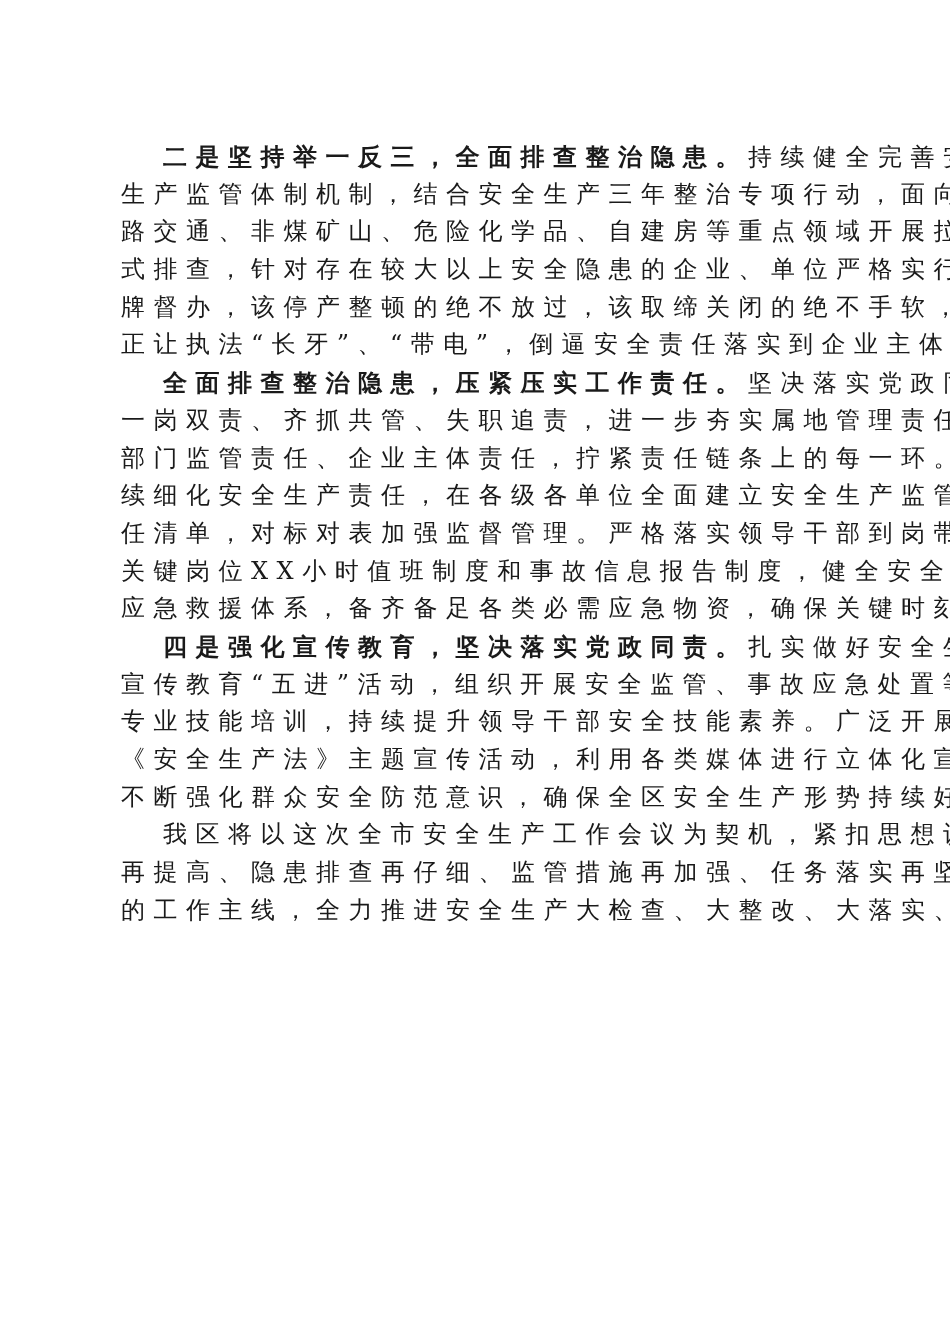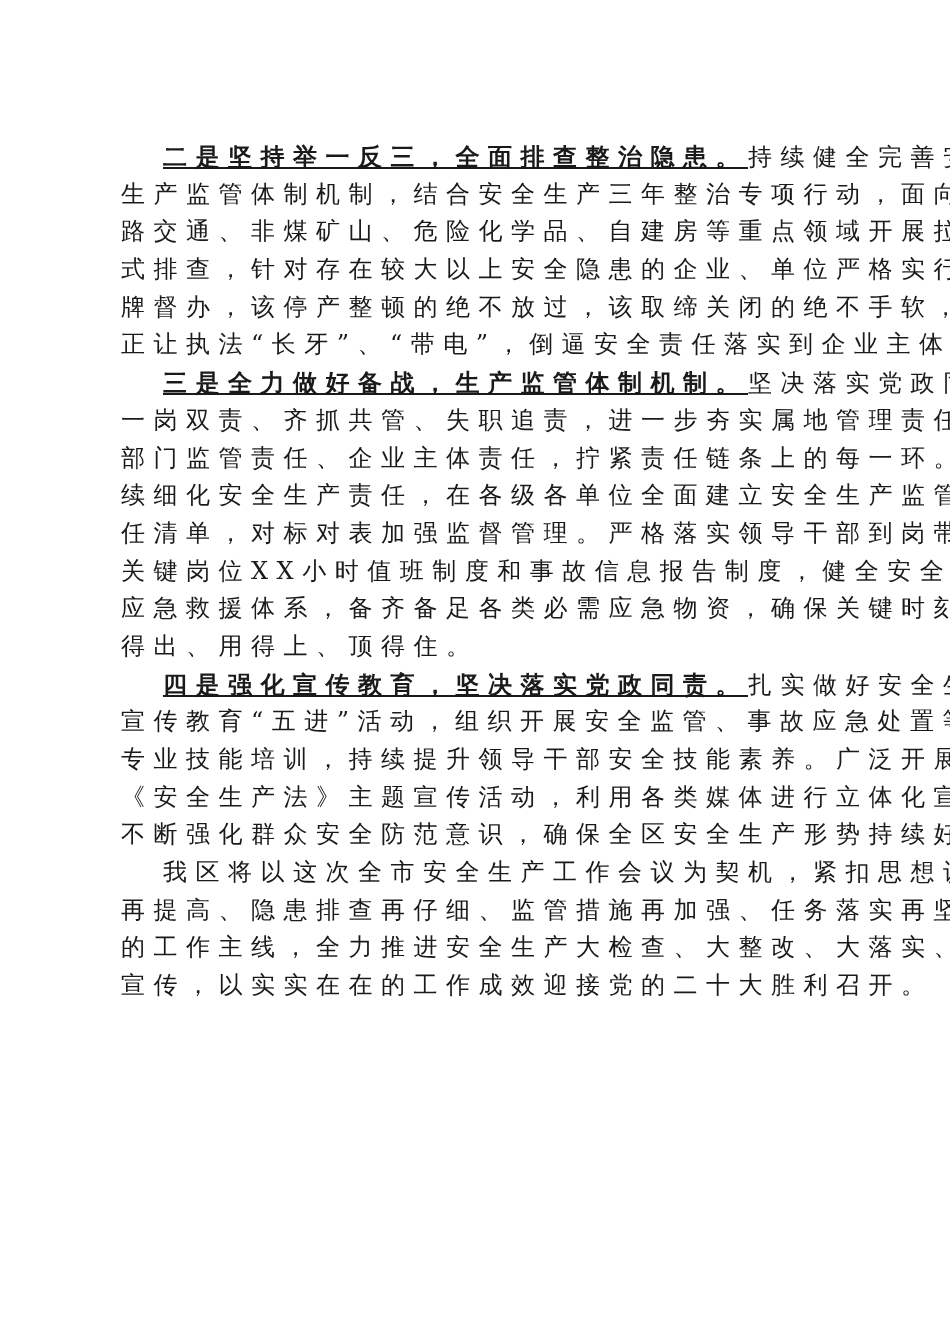--- a/index.html
+++ b/index.html
@@ -22,55 +22,53 @@
     width: 700px;
   }
   .line {
     height: 37.7px;
     line-height: 37.7px;
     font-size: 24px;
     white-space: nowrap;
     letter-spacing: 8.5px;
   }
   .line.indent { padding-left: 42px; }
-  .lead { font-weight: bold; text-decoration: underline; }
+  .lead { font-weight: bold; }
 </style>
 </head>
 <body>
 
 <div class="page">
 
   <div class="paragraph">
     <div class="line indent"><span class="lead">二是坚持举一反三，全面排查整治隐患。</span><span>持续健全完善安全</span></div>
     <div class="line">生产监管体制机制，结合安全生产三年整治专项行动，面向道</div>
     <div class="line">路交通、非煤矿山、危险化学品、自建房等重点领域开展拉网</div>
     <div class="line">式排查，针对存在较大以上安全隐患的企业、单位严格实行挂</div>
     <div class="line">牌督办，该停产整顿的绝不放过，该取缔关闭的绝不手软，真</div>
     <div class="line">正让执法“长牙”、“带电”，倒逼安全责任落实到企业主体。</div>
   </div>
 
   <div class="paragraph">
-    <div class="line indent"><span class="lead">三是全力做好备战，生产监管体制机制。</span><span>坚决落实党政同责、</span></div>
+    <div class="line indent"><span class="lead">全面排查整治隐患，压紧压实工作责任。</span><span>坚决落实党政同责、</span></div>
     <div class="line">一岗双责、齐抓共管、失职追责，进一步夯实属地管理责任、</div>
     <div class="line">部门监管责任、企业主体责任，拧紧责任链条上的每一环。持</div>
     <div class="line">续细化安全生产责任，在各级各单位全面建立安全生产监管责</div>
     <div class="line">任清单，对标对表加强监督管理。严格落实领导干部到岗带班、</div>
     <div class="line">关键岗位XX小时值班制度和事故信息报告制度，健全安全生产</div>
     <div class="line">应急救援体系，备齐备足各类必需应急物资，确保关键时刻拿</div>
-    <div class="line">得出、用得上、顶得住。</div>
   </div>
 
   <div class="paragraph">
     <div class="line indent"><span class="lead">四是强化宣传教育，坚决落实党政同责。</span><span>扎实做好安全生产</span></div>
     <div class="line">宣传教育“五进”活动，组织开展安全监管、事故应急处置等</div>
     <div class="line">专业技能培训，持续提升领导干部安全技能素养。广泛开展</div>
     <div class="line">《安全生产法》主题宣传活动，利用各类媒体进行立体化宣传，</div>
     <div class="line">不断强化群众安全防范意识，确保全区安全生产形势持续好转。</div>
   </div>
 
   <div class="paragraph">
     <div class="line indent">我区将以这次全市安全生产工作会议为契机，紧扣思想认识</div>
     <div class="line">再提高、隐患排查再仔细、监管措施再加强、任务落实再坚决</div>
     <div class="line">的工作主线，全力推进安全生产大检查、大整改、大落实、大</div>
-    <div class="line">宣传，以实实在在的工作成效迎接党的二十大胜利召开。</div>
   </div>
 
 </div>
 
 </body></html>

